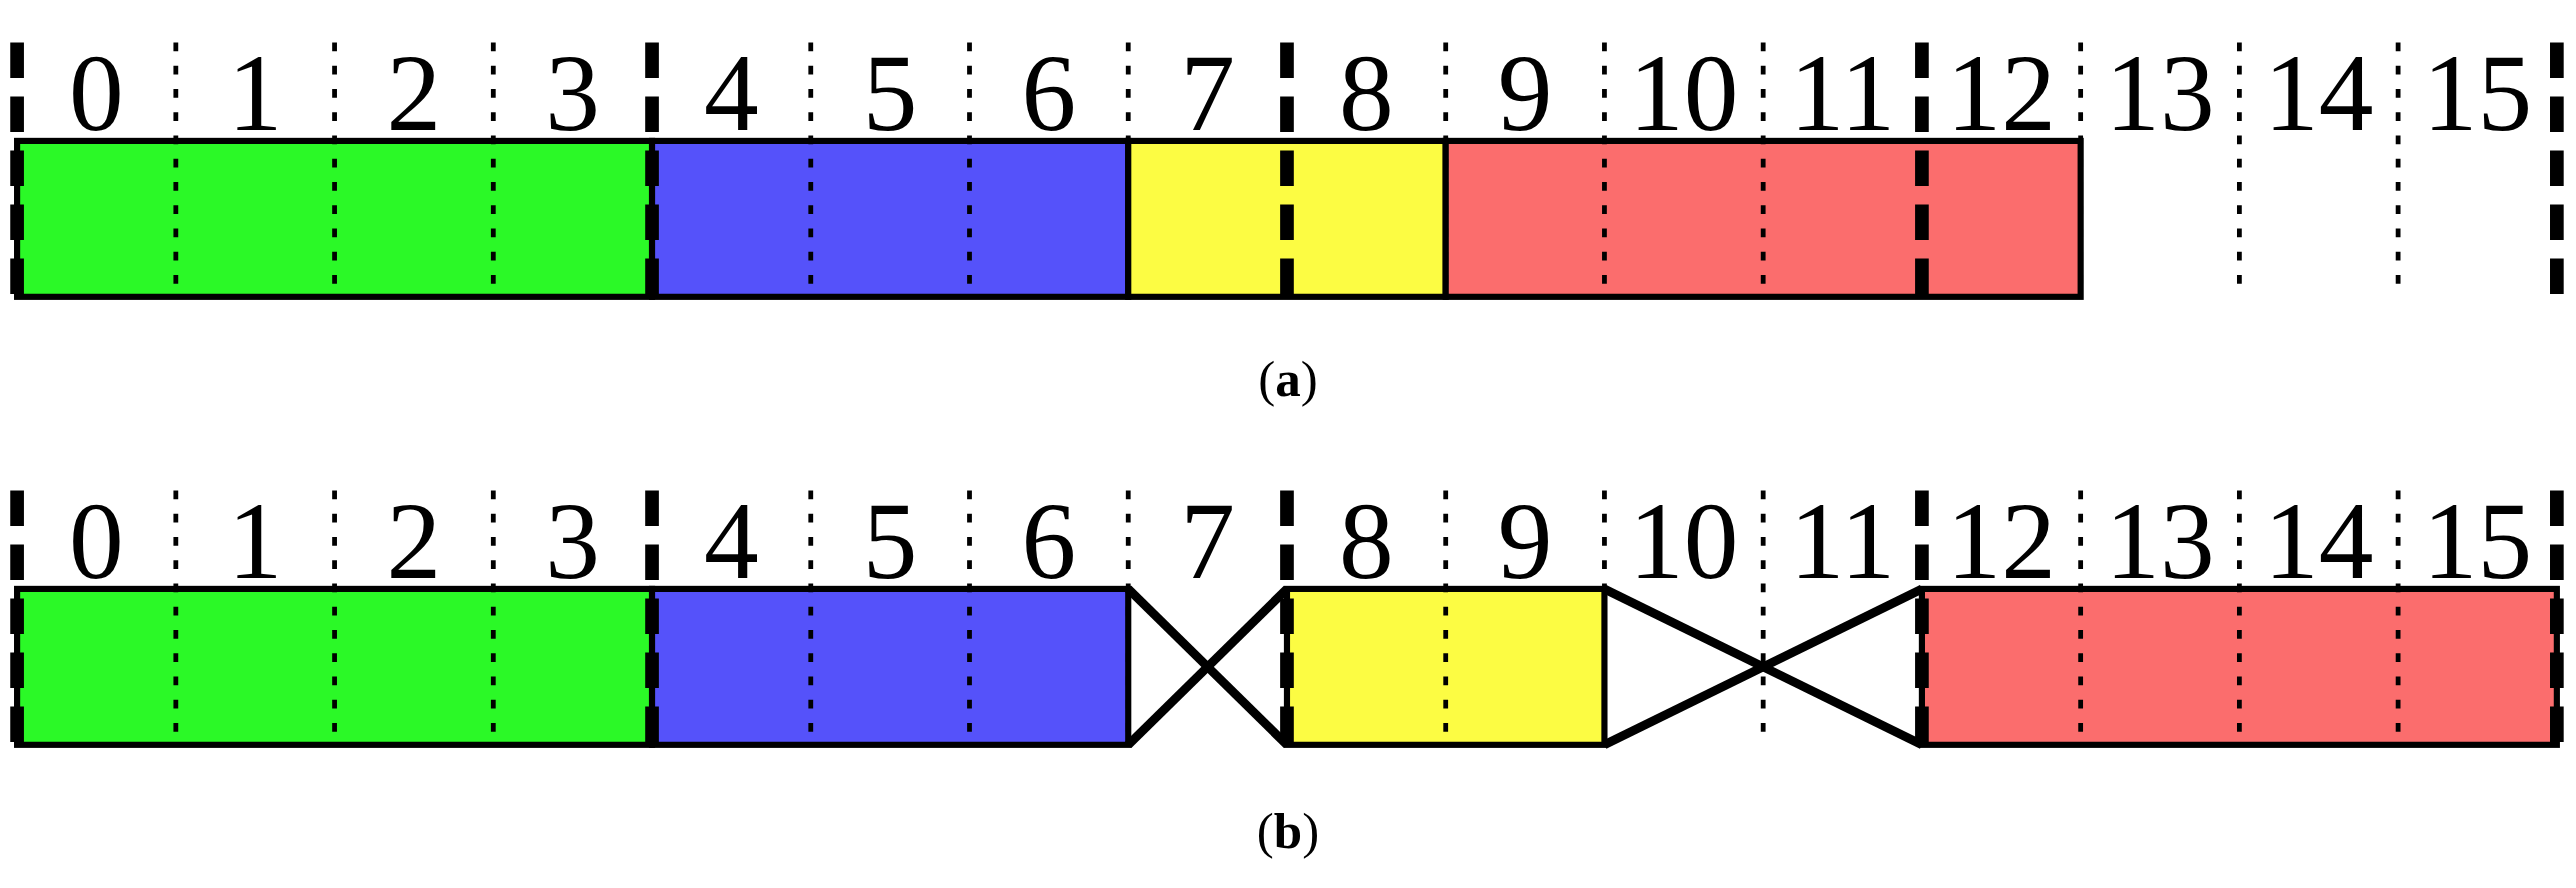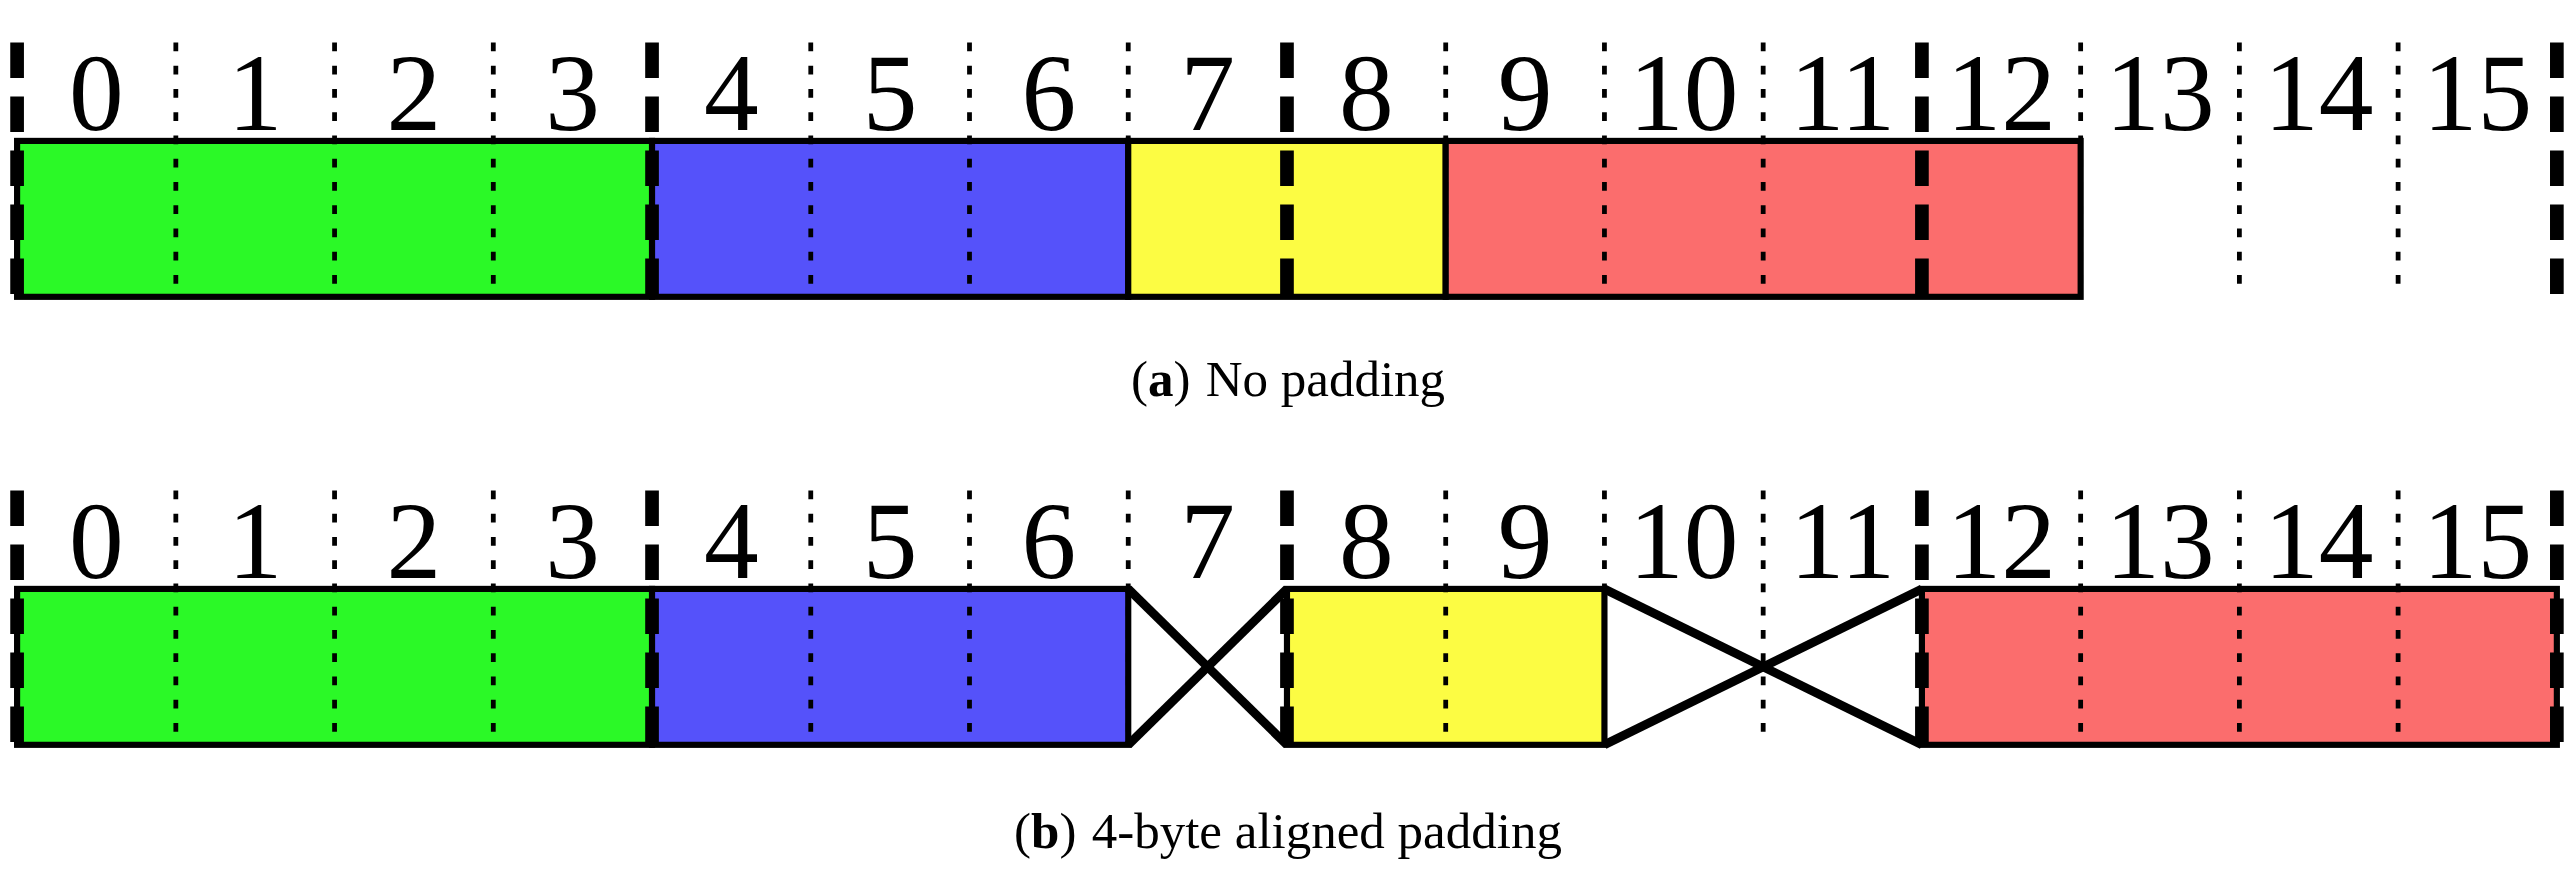--- a/index.html
+++ b/index.html
@@ -66,21 +66,21 @@
       <text x="2230.1875" y="130" text-anchor="middle" class="byte-label">9</text>
       <text x="2462.3125" y="130" text-anchor="middle" class="byte-label">10</text>
       <text x="2694.4375" y="130" text-anchor="middle" class="byte-label">11</text>
       <text x="2926.5625" y="130" text-anchor="middle" class="byte-label">12</text>
       <text x="3158.6875" y="130" text-anchor="middle" class="byte-label">13</text>
       <text x="3390.8125" y="130" text-anchor="middle" class="byte-label">14</text>
       <text x="3622.9375" y="130" text-anchor="middle" class="byte-label">15</text>
     </svg>
 
   <div class="caption" style="top:341px;height:75px;">
-    <span>(</span><span class="cap-bold">a</span><span>)</span><span class="cap-text">No padding</span>
+    <span>(</span><span class="cap-bold">a</span><span>)</span>
   </div>
 
   <svg class="diag" style="top:489px" width="2576" height="260" viewBox="0 0 3767 380">
       <rect x="25" y="146" width="928.5" height="228" fill="#2bf927" stroke="#000000" stroke-width="9"></rect>
       <rect x="953.5" y="146" width="696.375" height="228" fill="#5552fa" stroke="#000000" stroke-width="9"></rect>
       <rect x="1882" y="146" width="464.25" height="228" fill="#fcfc43" stroke="#000000" stroke-width="9"></rect>
       <rect x="2810.5" y="146" width="928.5" height="228" fill="#fb6d6d" stroke="#000000" stroke-width="9"></rect>
       <line x1="257.125" y1="2" x2="257.125" y2="374" stroke="#000000" stroke-width="7" stroke-dasharray="13 21"></line>
       <line x1="489.25" y1="2" x2="489.25" y2="374" stroke="#000000" stroke-width="7" stroke-dasharray="13 21"></line>
       <line x1="721.375" y1="2" x2="721.375" y2="374" stroke="#000000" stroke-width="7" stroke-dasharray="13 21"></line>
@@ -114,17 +114,17 @@
       <text x="2230.1875" y="130" text-anchor="middle" class="byte-label">9</text>
       <text x="2462.3125" y="130" text-anchor="middle" class="byte-label">10</text>
       <text x="2694.4375" y="130" text-anchor="middle" class="byte-label">11</text>
       <text x="2926.5625" y="130" text-anchor="middle" class="byte-label">12</text>
       <text x="3158.6875" y="130" text-anchor="middle" class="byte-label">13</text>
       <text x="3390.8125" y="130" text-anchor="middle" class="byte-label">14</text>
       <text x="3622.9375" y="130" text-anchor="middle" class="byte-label">15</text>
     </svg>
 
   <div class="caption" style="top:793px;height:75px;">
-    <span>(</span><span class="cap-bold">b</span><span>)</span><span class="cap-text">4-byte aligned padding</span>
+    <span>(</span><span class="cap-bold">b</span><span>)</span>
   </div>
 
 </div>
 
 
 </body></html>

